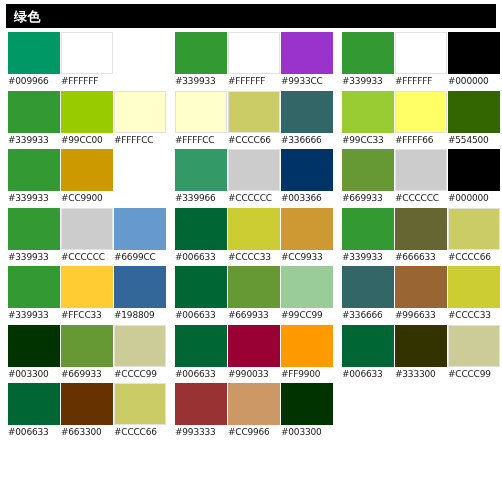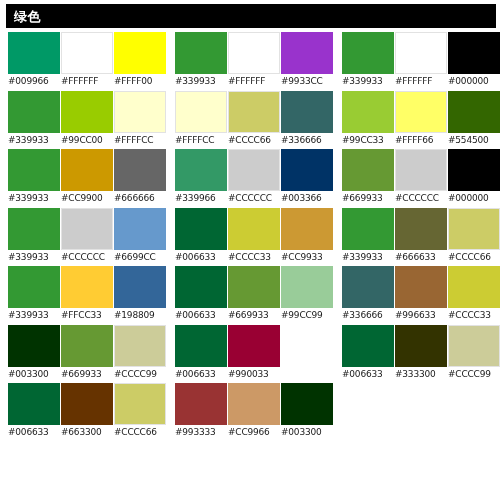--- a/index.html
+++ b/index.html
@@ -103,24 +103,20 @@
       <div class="group">
         <div class="row">
           <div class="cell">
             <div class="swatch" style="background: rgb(0, 153, 102);"></div>
             <div class="code">#009966</div>
           </div>
           <div class="cell">
             <div class="swatch bordered" style="background: rgb(255, 255, 255);"></div>
             <div class="code">#FFFFFF</div>
           </div>
-          <div class="cell">
-            <div class="swatch" style="background: rgb(255, 255, 0);"></div>
-            <div class="code">#FFFF00</div>
-          </div>
         </div>
         <div class="row">
           <div class="cell">
             <div class="swatch" style="background: rgb(51, 153, 51);"></div>
             <div class="code">#339933</div>
           </div>
           <div class="cell">
             <div class="swatch" style="background: rgb(153, 204, 0);"></div>
             <div class="code">#99CC00</div>
           </div>
@@ -131,24 +127,20 @@
         </div>
         <div class="row">
           <div class="cell">
             <div class="swatch" style="background: rgb(51, 153, 51);"></div>
             <div class="code">#339933</div>
           </div>
           <div class="cell">
             <div class="swatch" style="background: rgb(204, 153, 0);"></div>
             <div class="code">#CC9900</div>
           </div>
-          <div class="cell">
-            <div class="swatch" style="background: rgb(102, 102, 102);"></div>
-            <div class="code">#666666</div>
-          </div>
         </div>
         <div class="row">
           <div class="cell">
             <div class="swatch" style="background: rgb(51, 153, 51);"></div>
             <div class="code">#339933</div>
           </div>
           <div class="cell">
             <div class="swatch bordered" style="background: rgb(204, 204, 204);"></div>
             <div class="code">#CCCCCC</div>
           </div>
@@ -272,20 +264,24 @@
           </div>
         </div>
         <div class="row">
           <div class="cell">
             <div class="swatch" style="background: rgb(0, 102, 51);"></div>
             <div class="code">#006633</div>
           </div>
           <div class="cell">
             <div class="swatch" style="background: rgb(153, 0, 51);"></div>
             <div class="code">#990033</div>
+          </div>
+          <div class="cell">
+            <div class="swatch" style="background: rgb(255, 153, 0);"></div>
+            <div class="code">#FF9900</div>
           </div>
         </div>
         <div class="row">
           <div class="cell">
             <div class="swatch" style="background: rgb(153, 51, 51);"></div>
             <div class="code">#993333</div>
           </div>
           <div class="cell">
             <div class="swatch" style="background: rgb(204, 153, 102);"></div>
             <div class="code">#CC9966</div>

